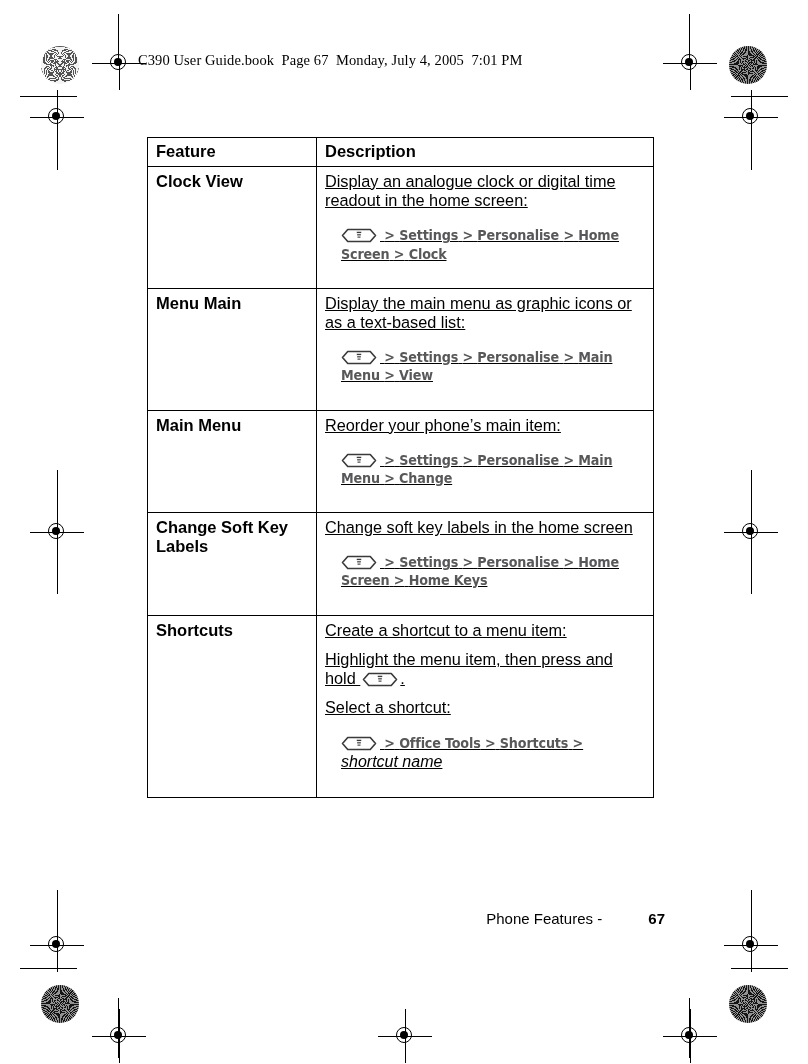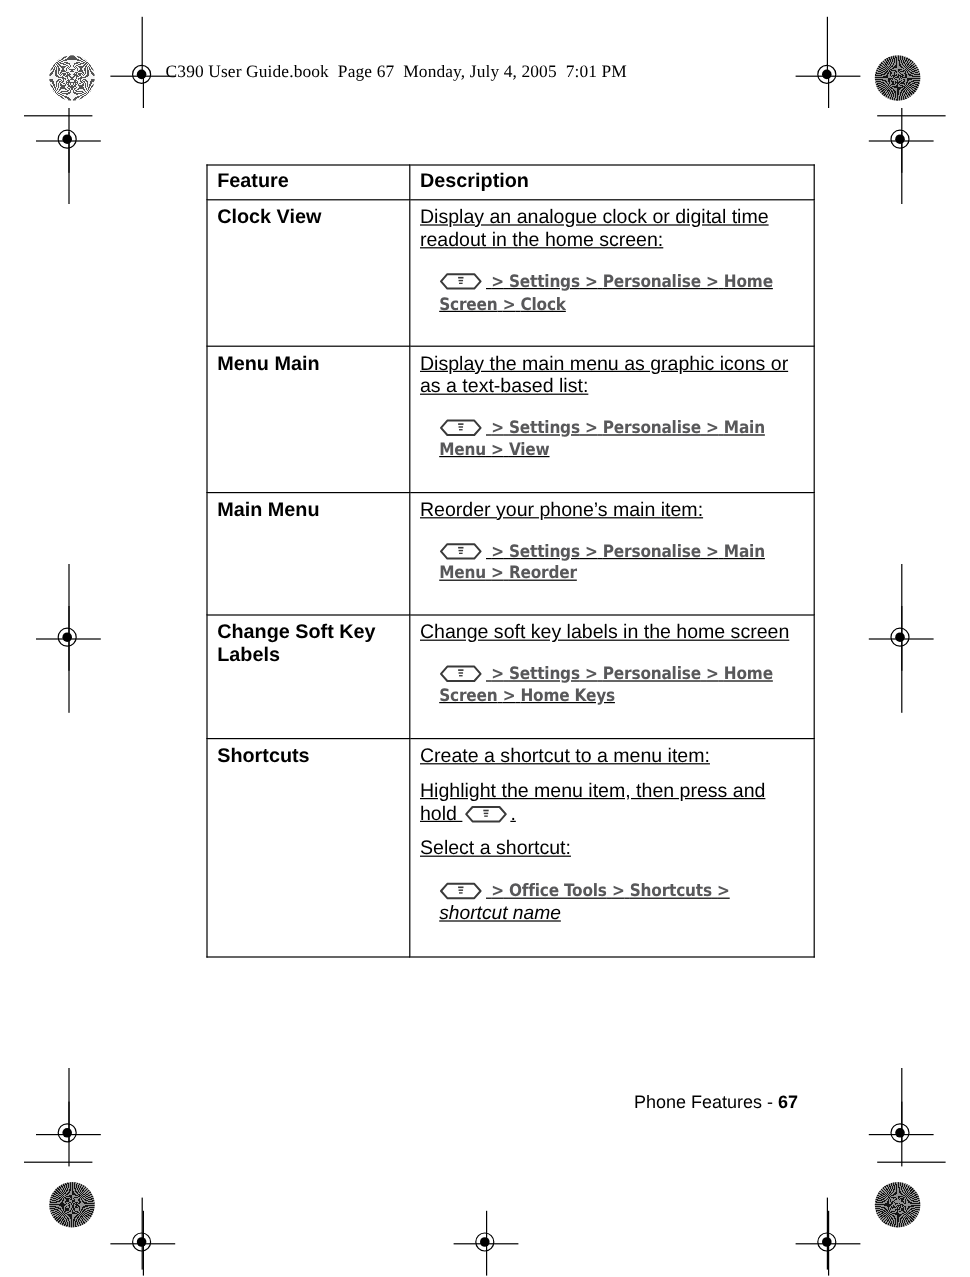--- a/index.html
+++ b/index.html
@@ -77,21 +77,21 @@
     font-family: "Liberation Serif", serif;
     font-size: 14.5px;
     color: #000;
     white-space: pre;
     letter-spacing: 0.1px;
   }
 
   
   .feature-table {
     position: absolute;
-    left: 172px;
+    left: 147px;
     top: 137px;
     width: 506px;
     border-collapse: collapse;
     table-layout: fixed;
   }
   .feature-table td, .feature-table th {
     border: 1.4px solid #000;
     vertical-align: top;
     padding: 5px 8px 9px 8px;
     text-align: left;
@@ -169,21 +169,21 @@
 
   
   .page-footer {
     position: absolute;
     right: 143px;
     top: 910px;
     font-size: 15px;
     color: #000;
     white-space: pre;
   }
-  .page-footer .pagenum { font-weight: bold; }
+  .page-footer .pagenum { font-weight: bold; margin-left: 42px; }
 </style>
 </head>
 <body>
 
 <div>
 
   <div class="rosette light" style="left:41px; top:46px;"></div>
   <div class="crop-line" style="left:118px; top:14px; width:1px; height:46px;"></div>
   <div class="crosshair half-v" style="left:106px; top:50px;">
     <span class="hbar"></span>
@@ -351,21 +351,21 @@
               <rect x="22" y="11.4" width="4" height="1.5" fill="#3a3a3a"></rect>
             </svg>
           </span>
           <span class="sep">&gt;</span>
           <span class="term">Settings</span>
           <span class="sep">&gt;</span>
           <span class="term">Personalise</span>
           <span class="sep">&gt;</span>
           <span class="term">Main Menu</span>
           <span class="sep">&gt;</span>
-          <span class="term">Reorder</span>
+          <span class="term">Change</span>
         </p>
       </td>
     </tr>
 
     <tr>
       <td class="cell-feature">Change Soft Key Labels</td>
       <td class="cell-desc">
         <p class="desc-para tight">Change soft key labels in the home screen</p>
         <p class="menu-path">
           <span class="key-icon">

